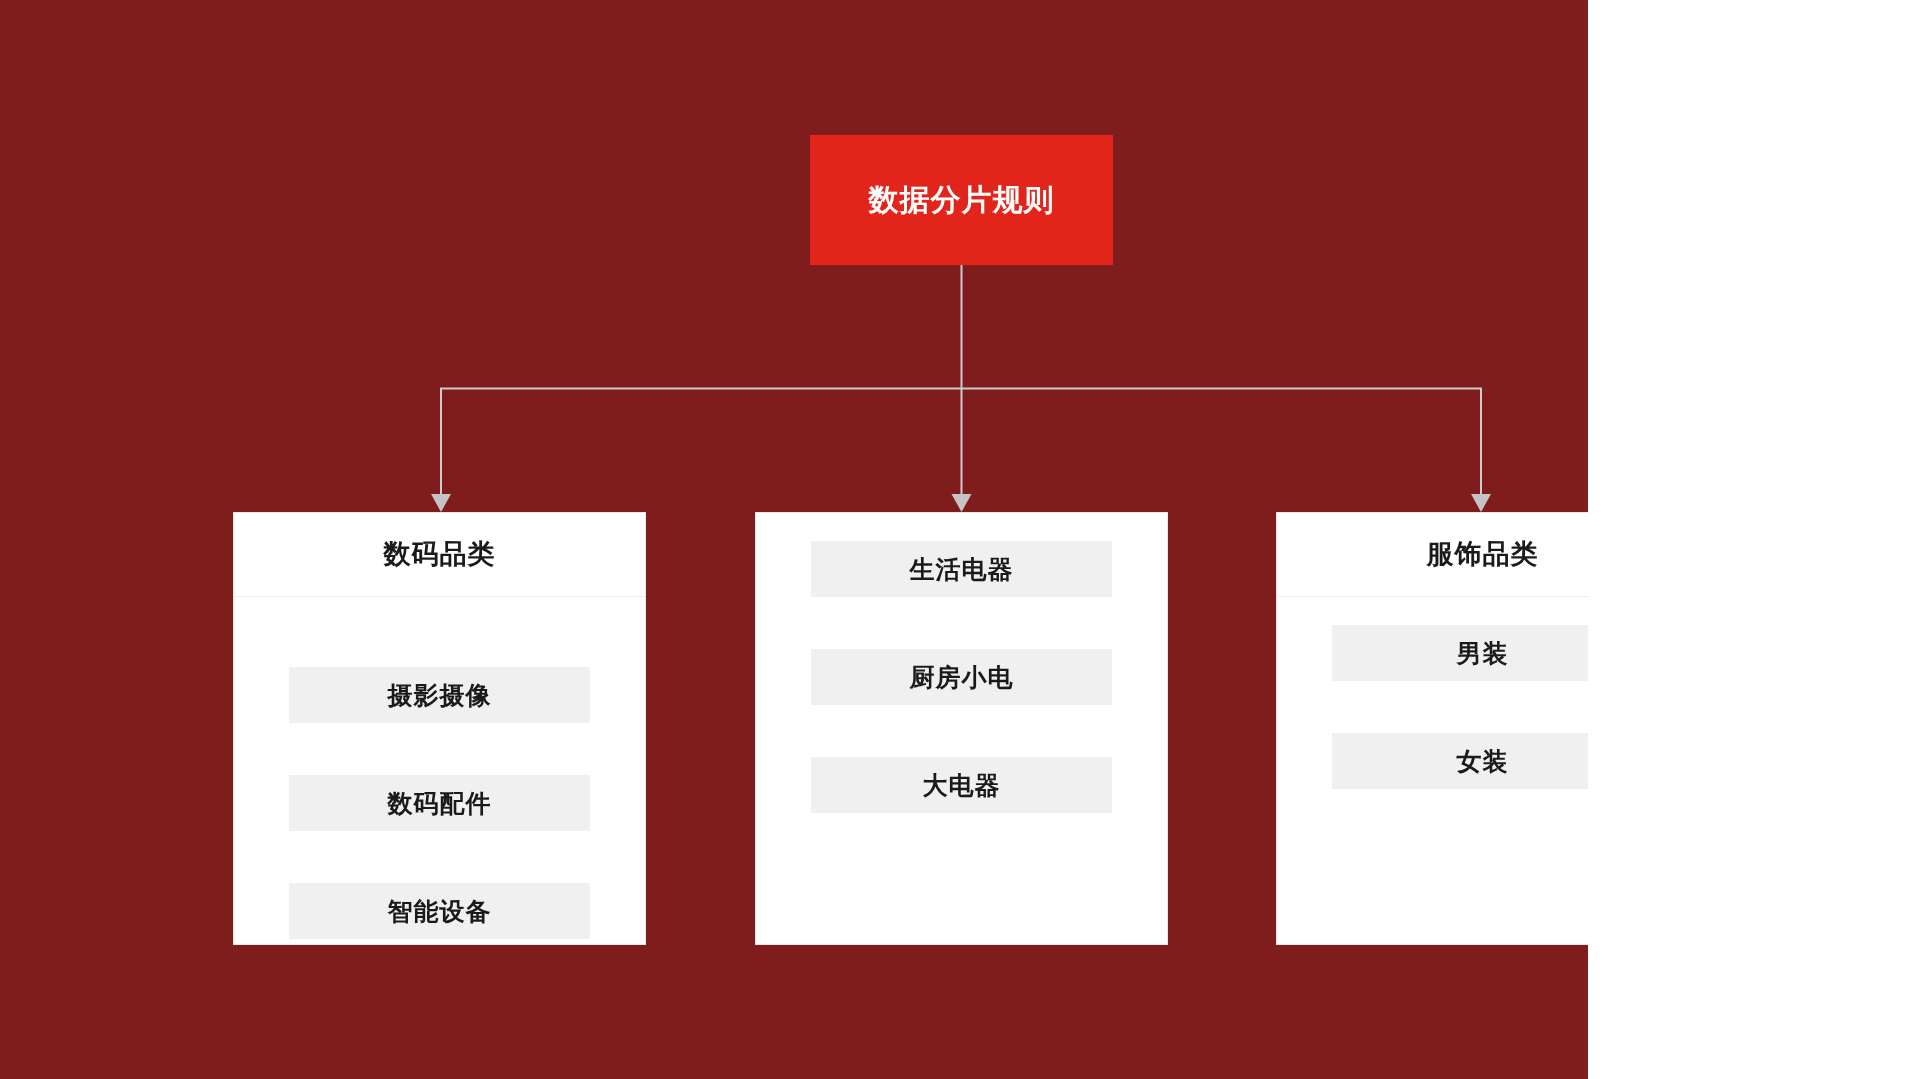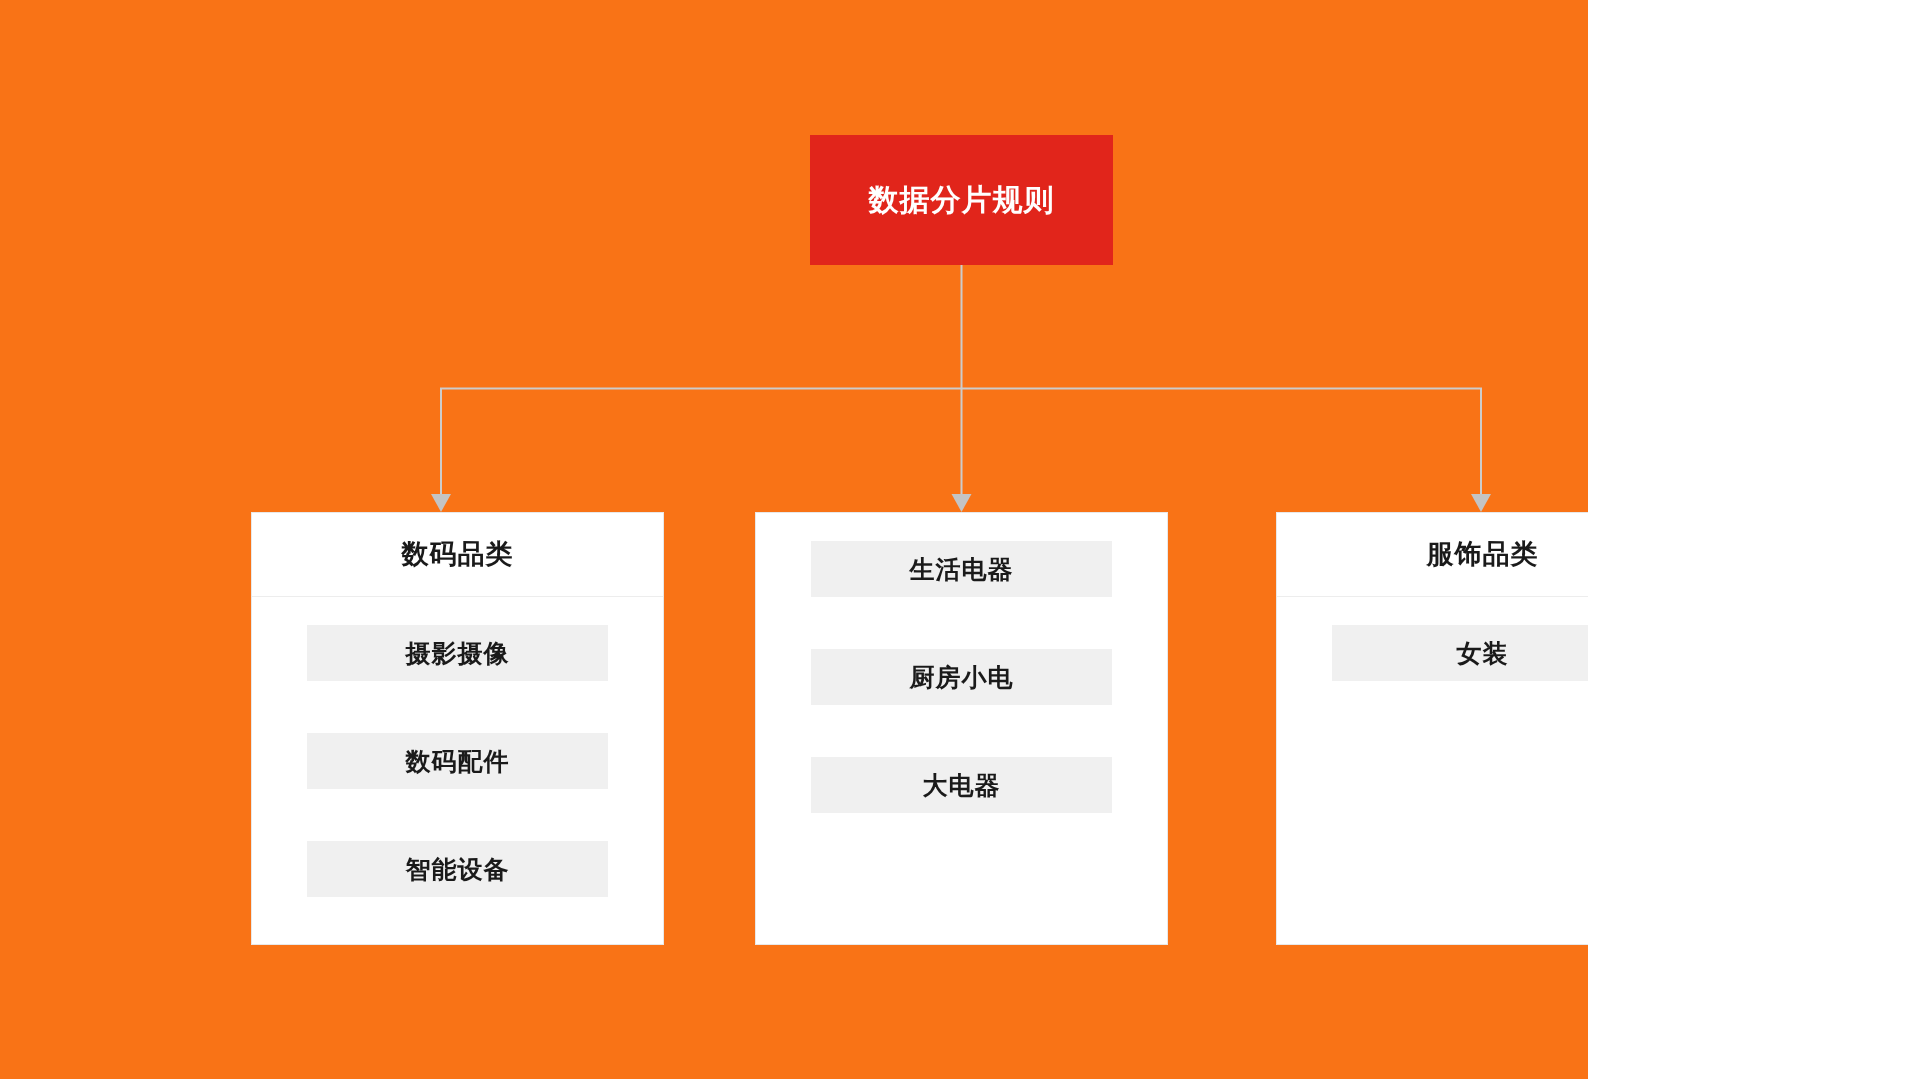--- a/index.html
+++ b/index.html
@@ -9,21 +9,21 @@
     background: #ffffff;
   }
   body {
     font-family: "Liberation Sans", "DejaVu Sans", sans-serif;
     -webkit-font-smoothing: antialiased;
   }
   #canvas {
     position: relative;
     width: 1588px;
     height: 1079px;
-    background: #f97316;
+    background: #7f1d1d;
     overflow: hidden;
   }
 
   
   #connectors {
     position: absolute;
     left: 0;
     top: 0;
     width: 1920px;
     height: 1079px;
@@ -56,21 +56,21 @@
     position: absolute;
     top: 512px;
     width: 413px;
     height: 433px;
     background: #ffffff;
     border: 1px solid #e8e8e8;
     box-sizing: border-box;
     display: flex;
     flex-direction: column;
   }
-  #column-0 { left: 251px; }
+  #column-0 { left: 233px; gap: 42px; }
   #column-1 { left: 755px; }
   #column-2 { left: 1276px; justify-content: space-between; }
 
   .column-header {
     height: 84px;
     flex: 0 0 84px;
     border-bottom: 1px solid #ededed;
     display: flex;
     align-items: center;
     justify-content: center;
@@ -190,19 +190,22 @@
       </div>
     </div>
   </div>
 
   <div class="column" id="column-2">
     <div class="column-header">
       <span class="header-label">服饰品类</span>
     </div>
     <div class="column-body">
       <div class="chip">
+        <span class="chip-label">男装</span>
+      </div>
+      <div class="chip">
         <span class="chip-label">女装</span>
       </div>
     </div>
   </div>
 
 
 </div>
 
 </body></html>

